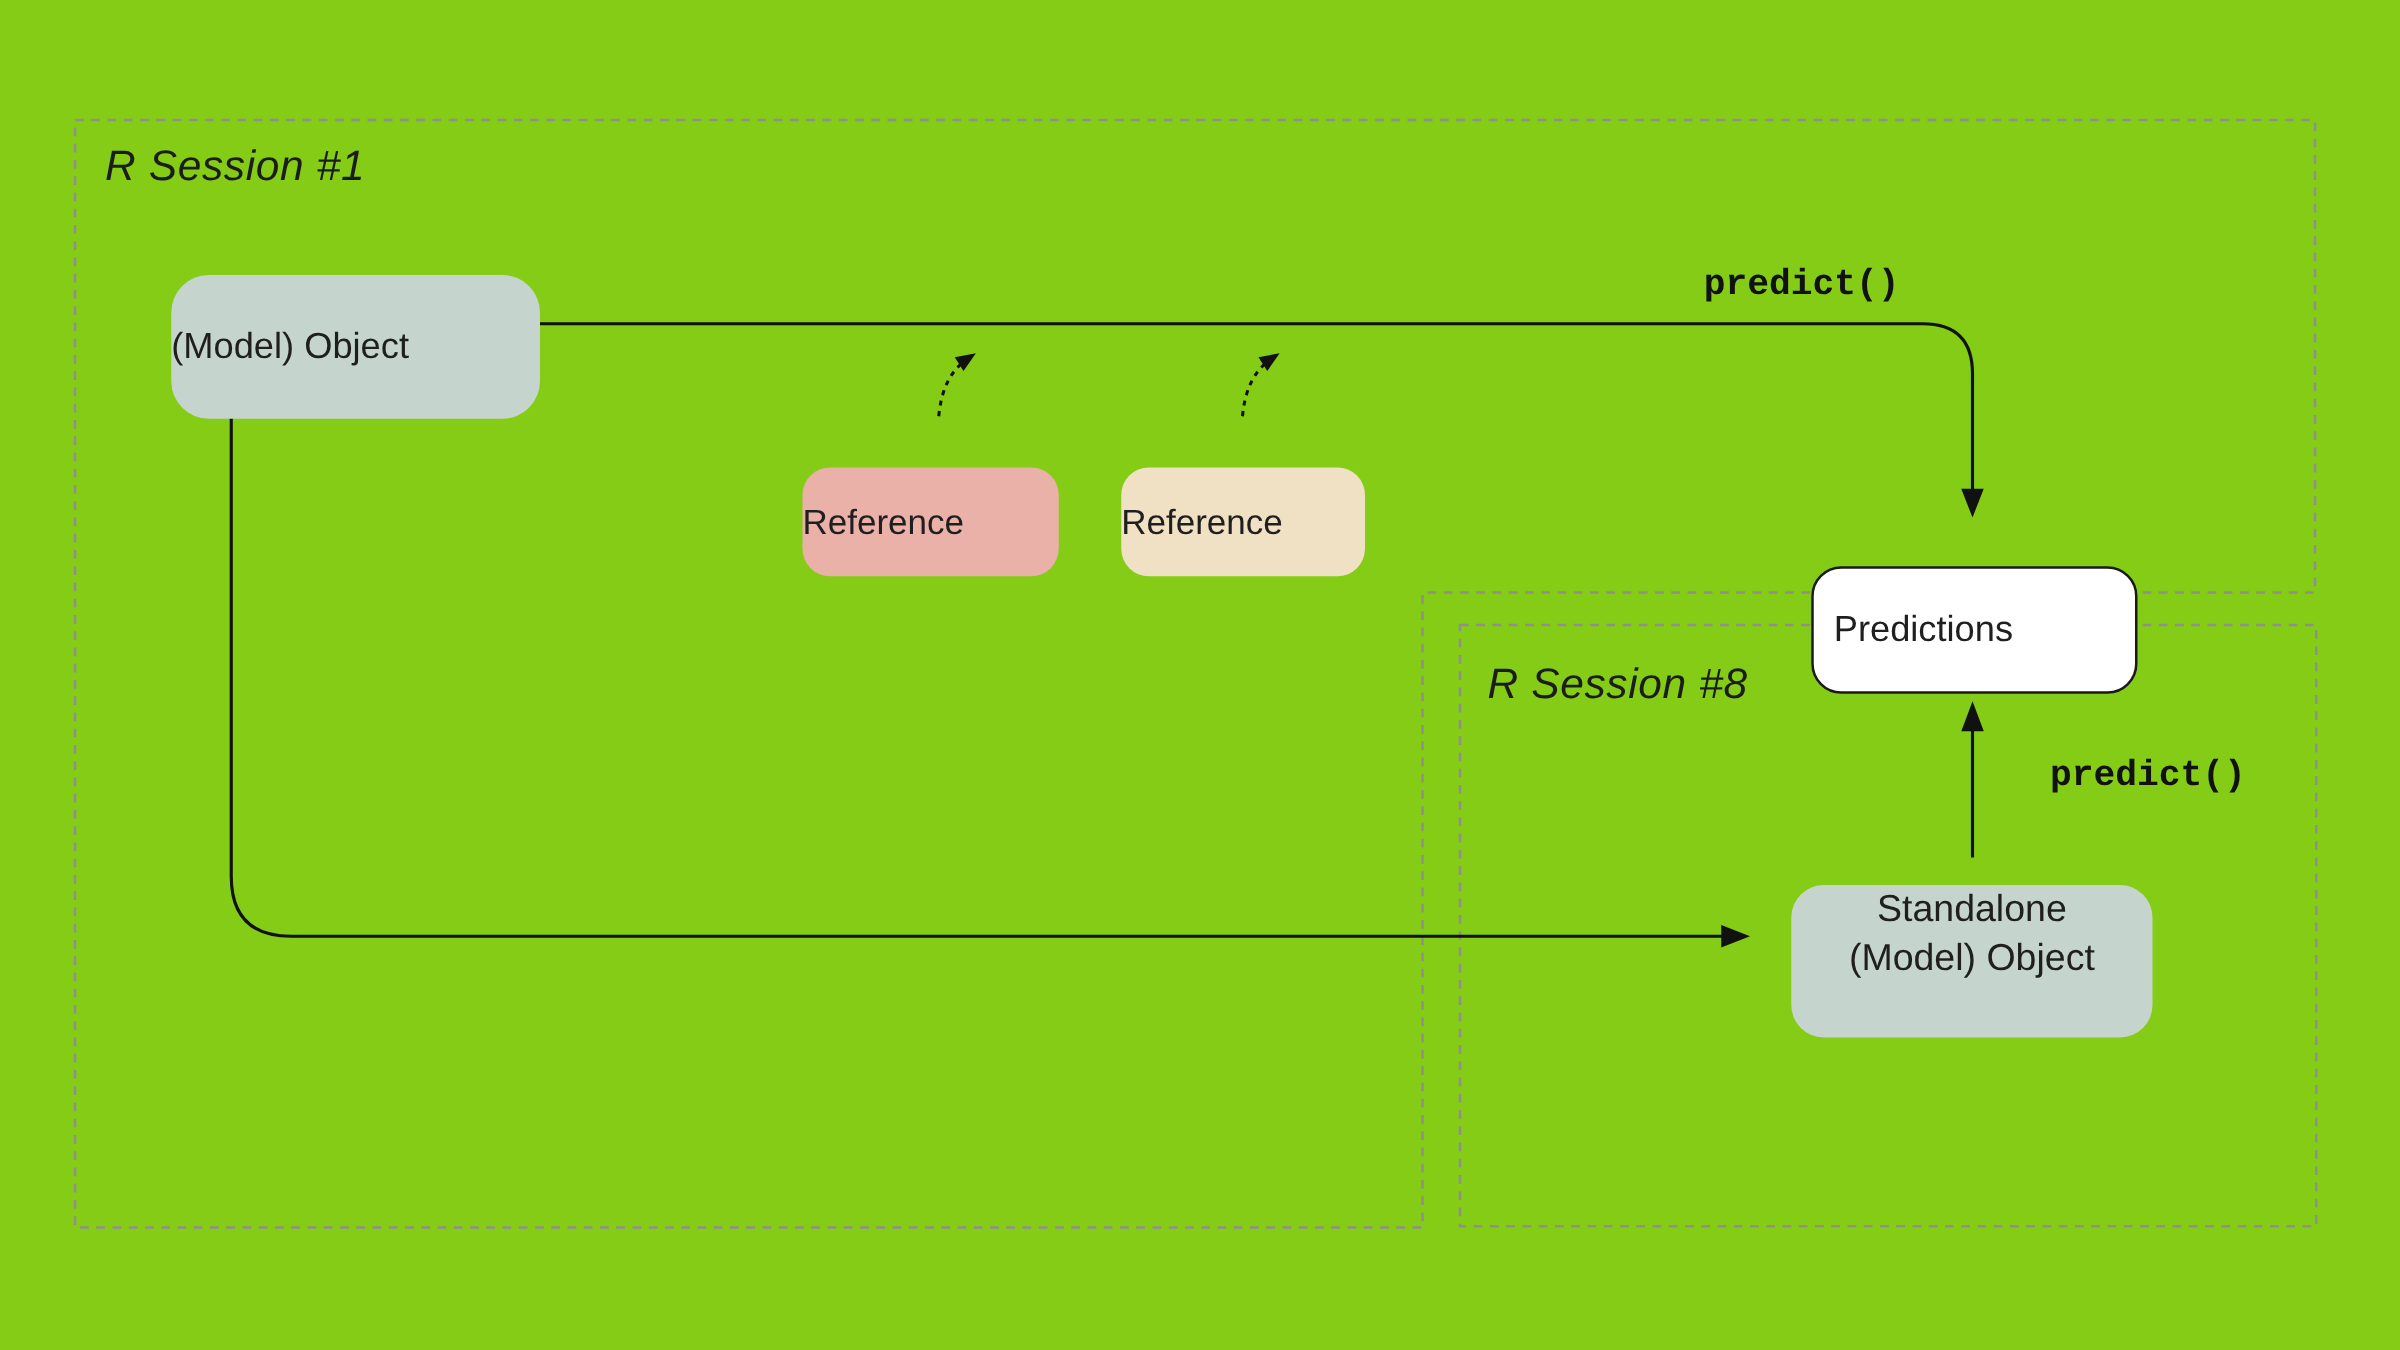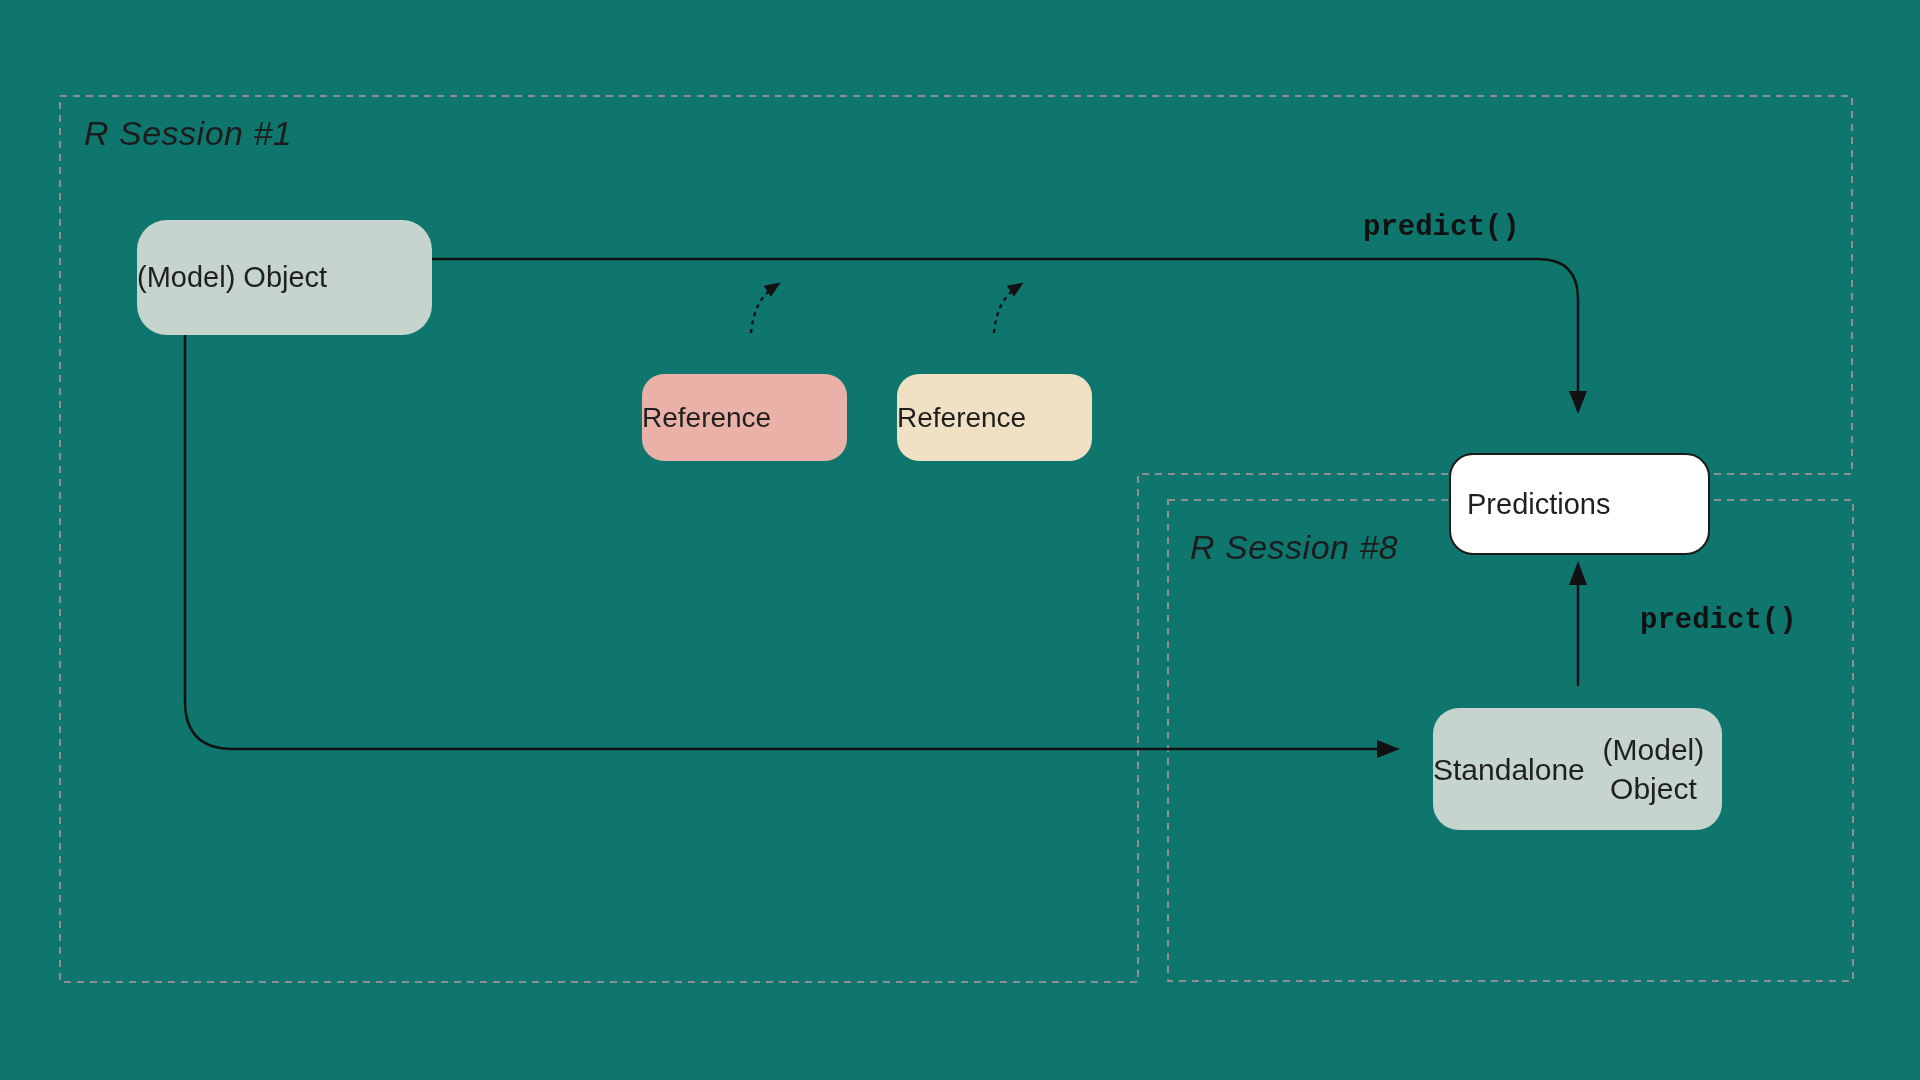--- a/index.html
+++ b/index.html
@@ -1,20 +1,20 @@
 <!DOCTYPE html>
 <html><head>
 <meta charset="utf-8">
 <style>
   html, body { margin: 0; padding: 0; background: #ffffff; }
   .stage {
     position: relative;
     width: 1920px;
     height: 1080px;
-    background: #0f766e;
+    background: #84cc16;
     overflow: hidden;
     font-family: "Liberation Sans", sans-serif;
     color: #1c1c1c;
   }
   .layer-svg {
     position: absolute;
     left: 0; top: 0;
     width: 1920px; height: 1080px;
   }
   .session-label {
@@ -47,21 +47,21 @@
     left: 897px; top: 354px; width: 195px; height: 87px;
     background: #f0e0c4; border-radius: 22px; font-size: 28px;
   }
   .node-predictions {
     left: 1449px; top: 433px; width: 261px; height: 102px;
     background: #ffffff; border: 2px solid #1a1a1a; border-radius: 24px; padding-left: 16px;
   }
   .node-standalone {
     left: 1433px; top: 688px; width: 289px; height: 122px;
     background: #c5d4cc; border-radius: 26px;
-    font-size: 30px; line-height: 1.3; 
+    font-size: 30px; line-height: 1.3; flex-direction: column;
   }
   .node-standalone span { display: block; }
   .predict-label {
     position: absolute;
     font-family: "Liberation Mono", monospace;
     font-weight: 700;
     font-size: 29px;
     color: #111111;
     white-space: nowrap;
     margin-left: 36px;

